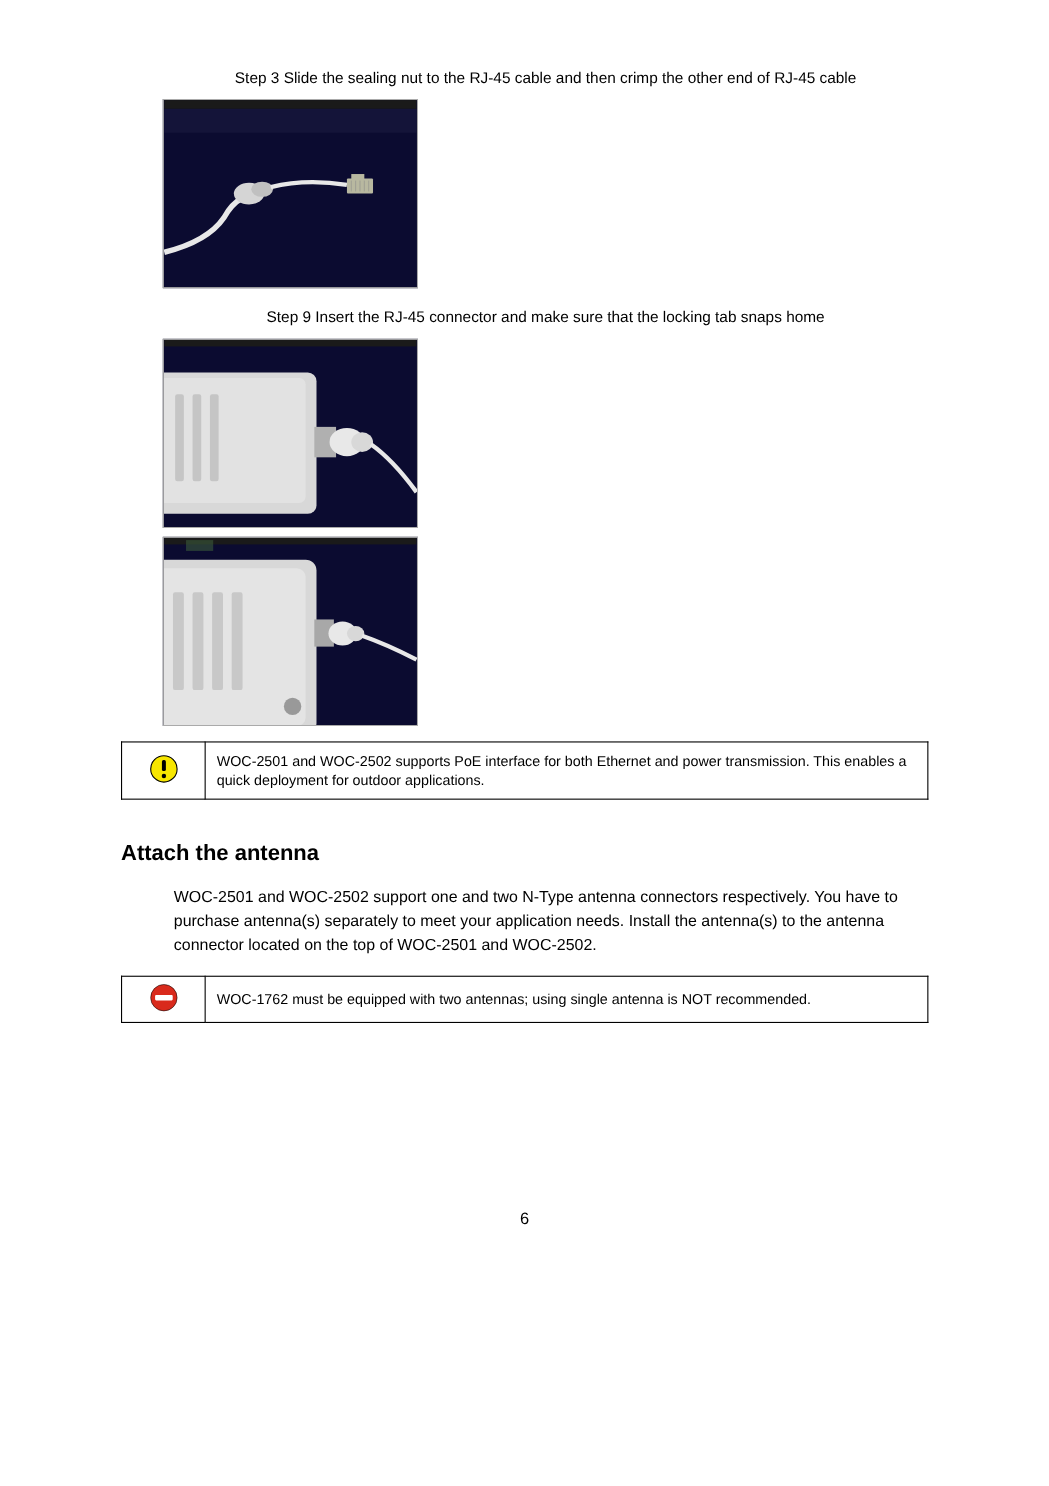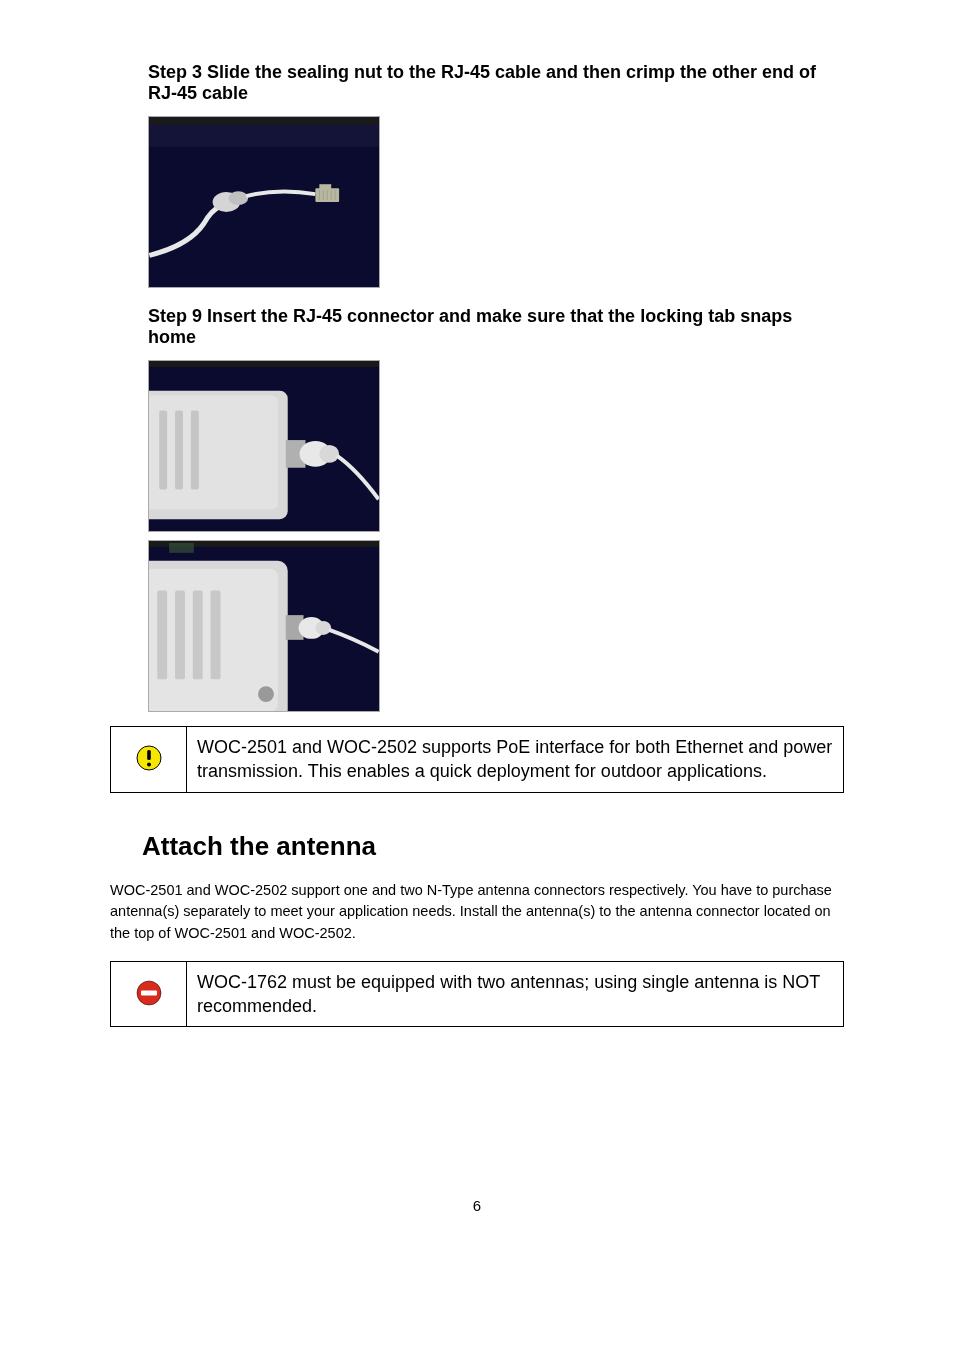--- a/index.html
+++ b/index.html
@@ -12,25 +12,26 @@
       background: #fff;
       font-family: Arial, sans-serif;
       font-size: 14px;
       color: #000;
       padding: 0;
     }
     .page {
       padding: 0 110px 60px 110px;
     }
     .step-header {
-      font-weight: bold;
-      font-size: 18px;
+      font-weight: normal;
+      font-size: 14px;
       margin-top: 18px;
       margin-bottom: 12px;
       padding-left: 38px;
+      text-align: center;
     }
     .step-header.first {
       margin-top: 62px;
     }
     .step-image {
       margin-left: 38px;
       margin-bottom: 8px;
     }
     .photo {
       width: 232px;
@@ -58,35 +59,35 @@
     }
     .callout-table td.icon-cell {
       width: 76px;
       text-align: center;
       padding: 6px 0;
     }
     .callout-icon {
       display: inline-block;
     }
     .callout-text {
-      font-size: 18px;
+      font-size: 13px;
       line-height: 1.35;
     }
     .section-title {
       font-weight: bold;
-      font-size: 26px;
+      font-size: 20px;
       margin-top: 38px;
       margin-bottom: 18px;
       font-family: Arial, sans-serif;
-      margin-left: 32px;
     }
     .body-para {
       font-size: 14.5px;
       line-height: 1.5;
       margin-bottom: 16px;
+      margin-left: 48px;
     }
     .footer {
       text-align: center;
       font-size: 15px;
       margin-top: 170px;
     }
   </style>
 </head>
 <body>
 

